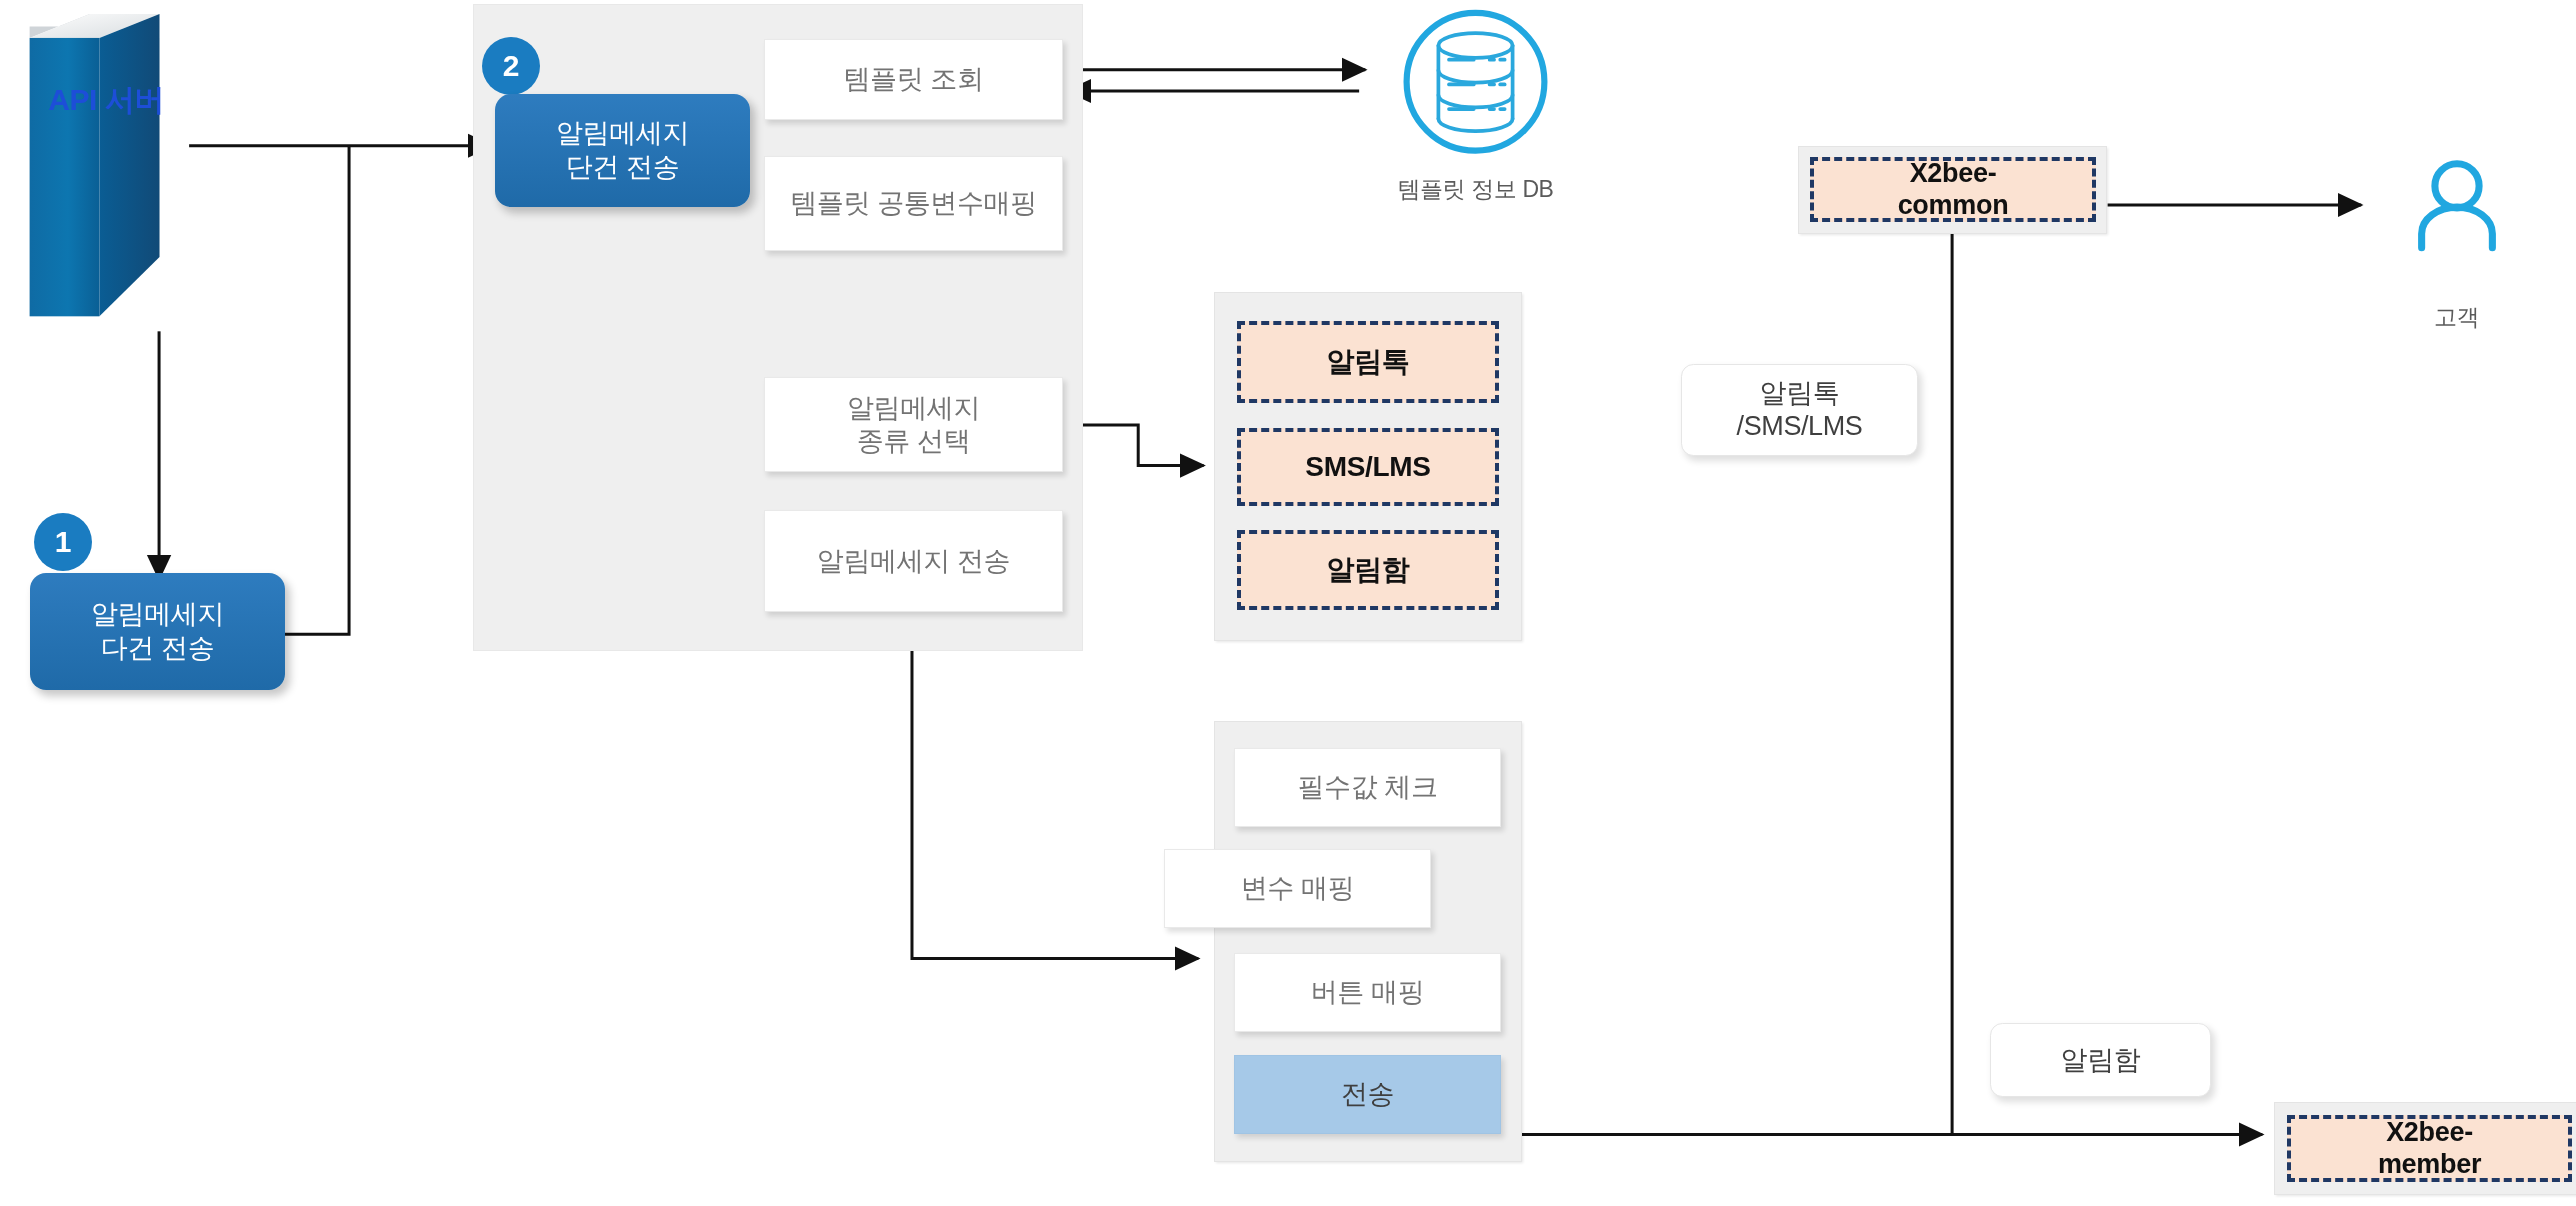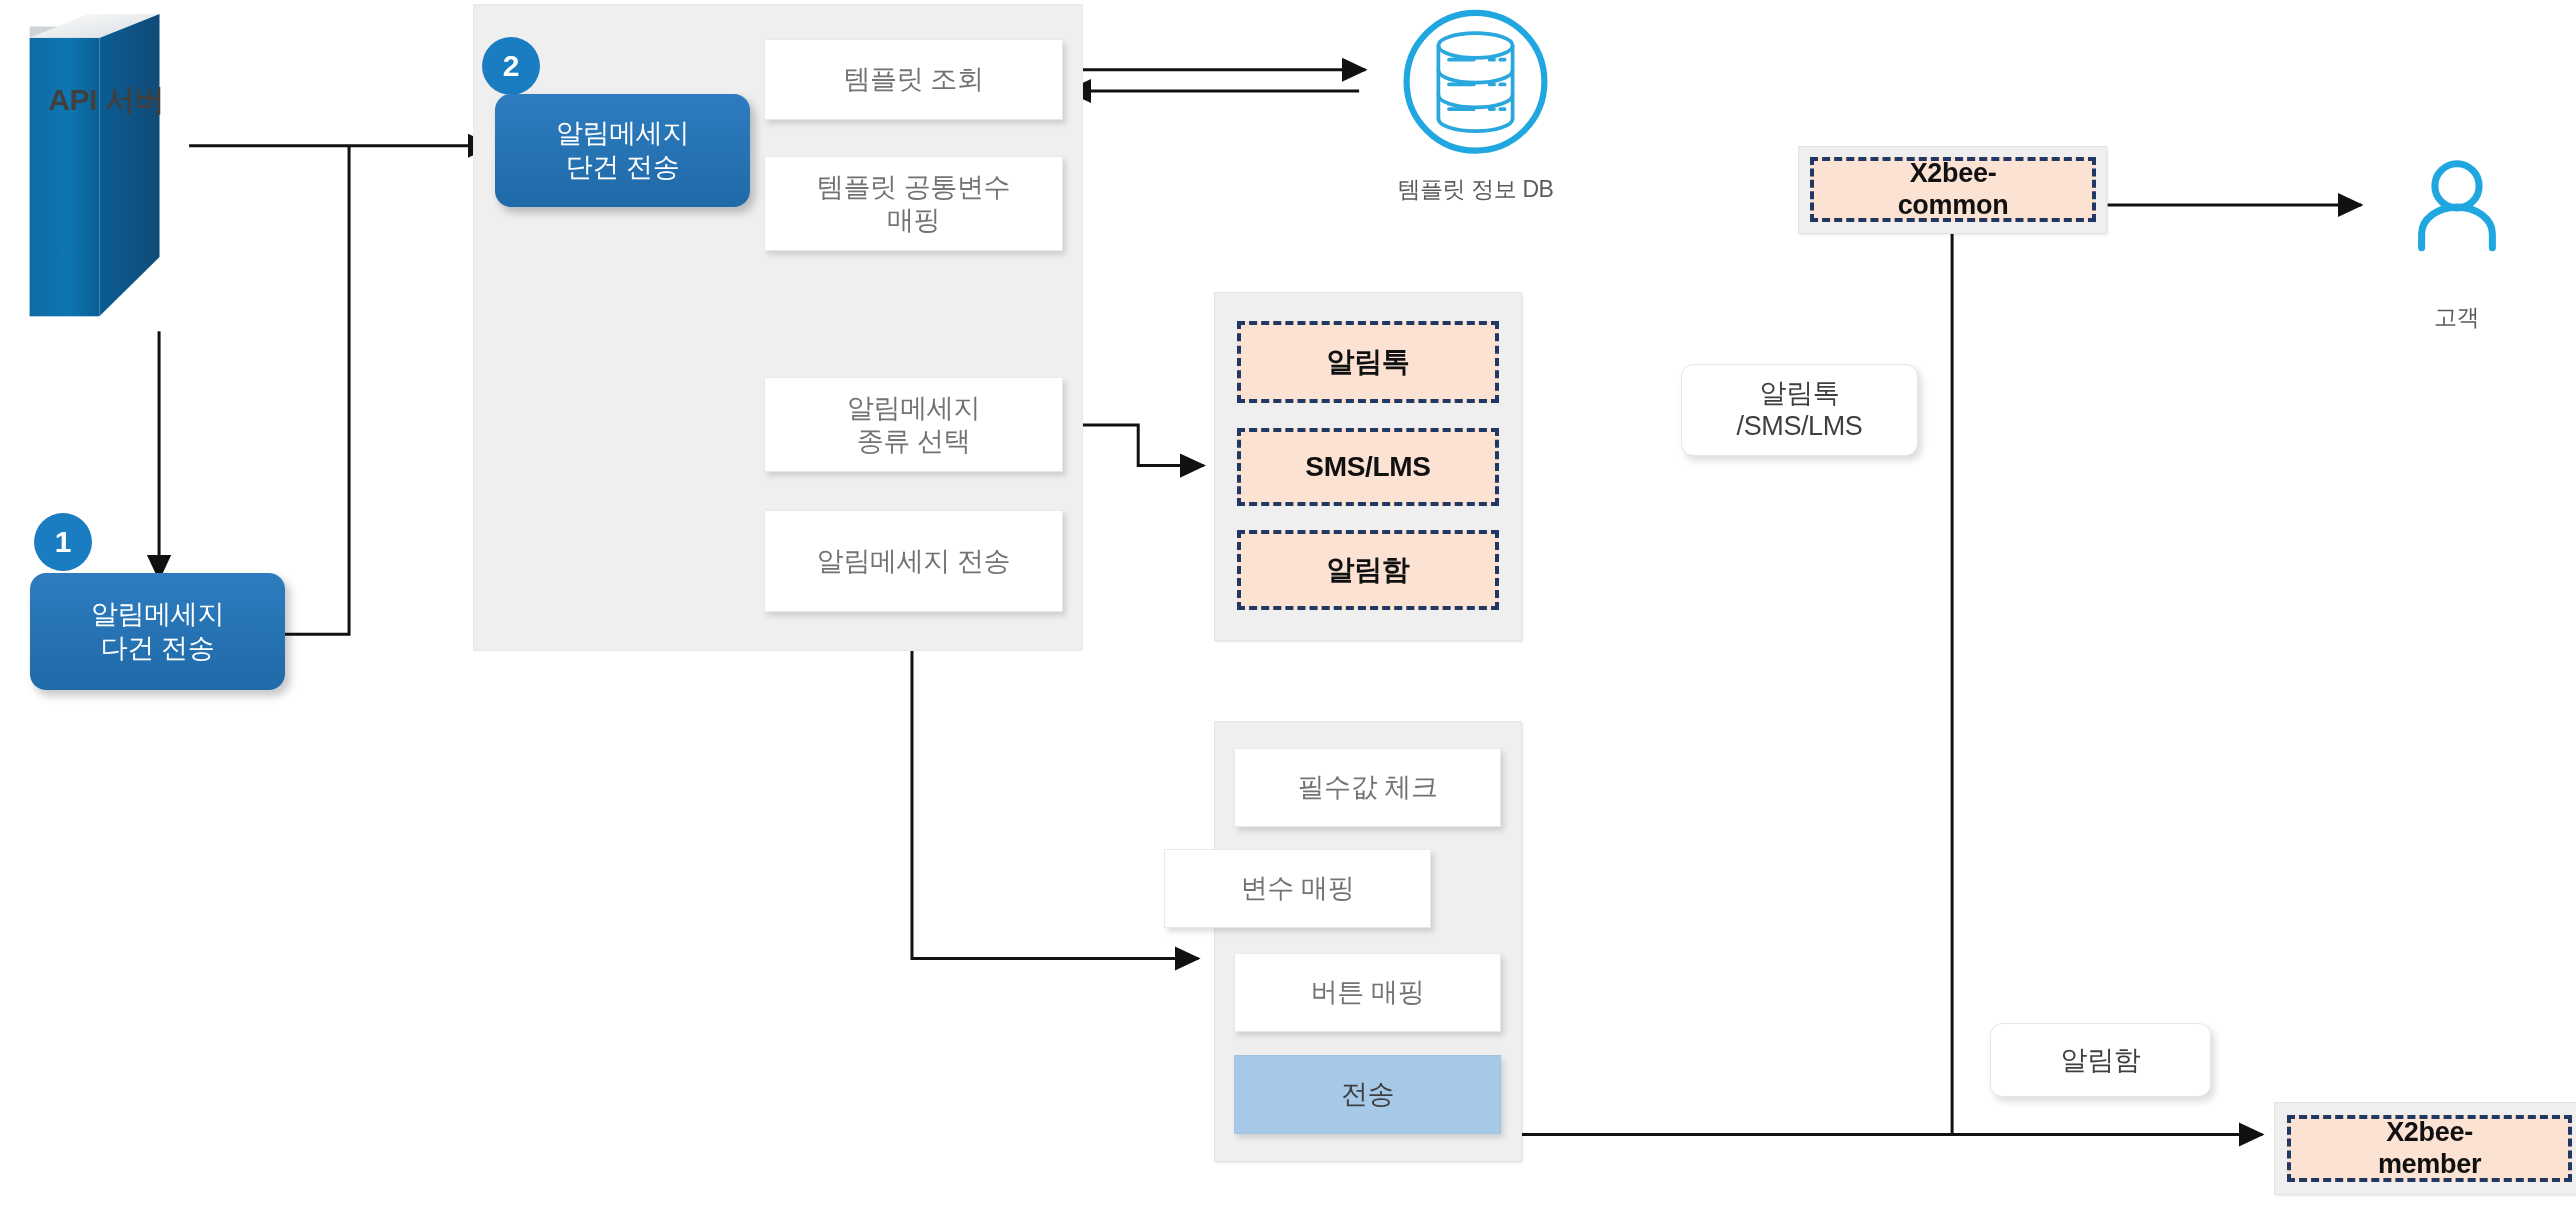--- a/index.html
+++ b/index.html
@@ -65,21 +65,21 @@
   
   .caption{
     color:#5a5a5a;font-size:23px;text-align:center;letter-spacing:-0.4px;
     display:flex;align-items:center;justify-content:center;
   }
 
   
   .server-label{
     position:absolute;left:0;top:0;width:100%;height:100%;
     display:flex;align-items:center;justify-content:center;
-    color:#404040;font-size:30px;font-weight:bold;letter-spacing:-0.4px;
+    color:#1d4ed8;font-size:30px;font-weight:bold;letter-spacing:-0.4px;
     padding-bottom:141px;box-sizing:border-box;pointer-events:none;
   }
 
   
   .circ-icon{display:block;}
 
   svg.links{position:absolute;left:0;top:0;width:2576px;height:1206px;
             pointer-events:none;overflow:visible;}
 </style>
 </head>
@@ -155,21 +155,21 @@
   </div>
   <div class="abs bluebox" style="left:495px;top:94px;width:255px;height:113px;flex-direction:column;">
     <span>알림메세지</span>
     <span>단건 전송</span>
   </div>
 
   <div class="abs wbox" style="left:764px;top:39px;width:299px;height:81px;flex-direction:column;">
     <span>템플릿 조회</span>
   </div>
 
-  <div class="abs wbox" style="left:764px;top:156px;width:299px;height:95px;flex-direction:column;">
+  <div class="abs wbox" style="left:764px;top:156px;width:299px;height:95px;flex-direction:row;">
     <span>템플릿 공통변수</span>
     <span>매핑</span>
   </div>
 
   <div class="abs wbox" style="left:764px;top:377px;width:299px;height:95px;flex-direction:column;">
     <span>알림메세지</span>
     <span>종류 선택</span>
   </div>
 
   <div class="abs wbox" style="left:764px;top:510px;width:299px;height:102px;flex-direction:column;">

